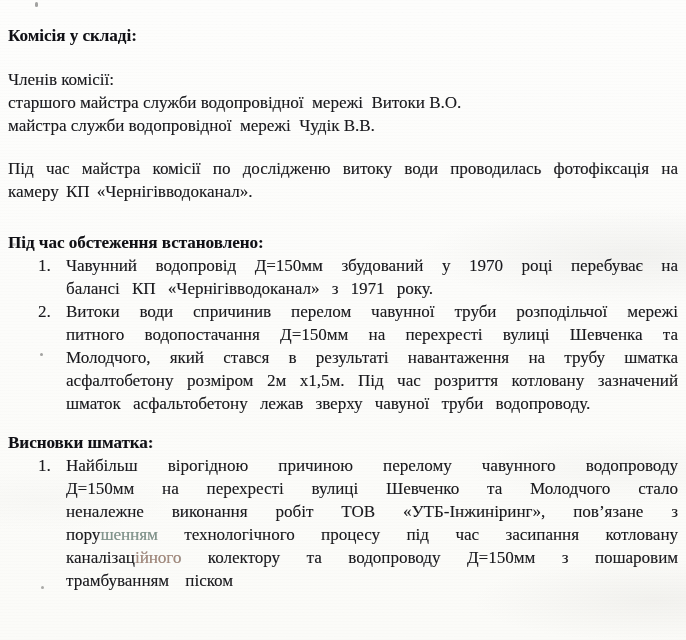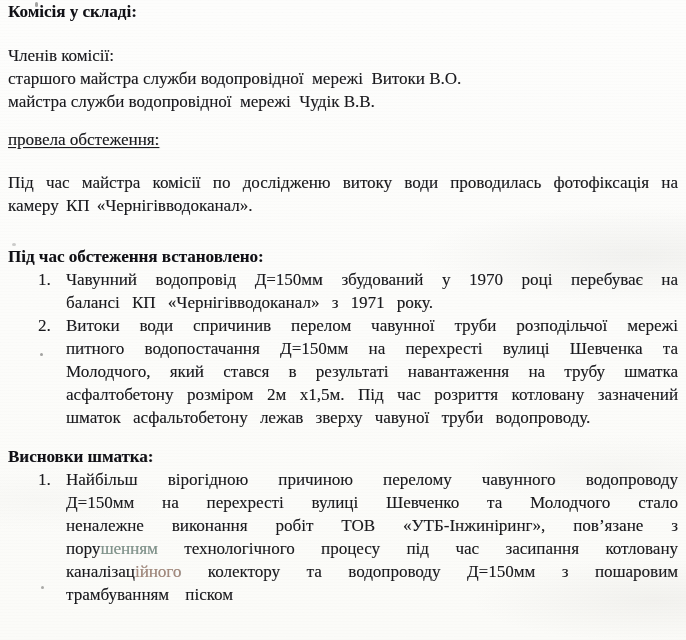--- a/index.html
+++ b/index.html
@@ -5,21 +5,21 @@
   html, body {
     margin: 0;
     padding: 0;
     background: #ffffff;
   }
   .page {
     position: relative;
     width: 686px;
     height: 640px;
     box-sizing: border-box;
-    padding: 0 8px 0 8px;
+    padding: 24px 8px 0 8px;
     overflow: hidden;
     font-family: "Liberation Serif", "DejaVu Serif", serif;
     font-size: 17px;
     line-height: 23px;
     color: #1a1a1e;
     text-shadow: 0.3px 0.3px 0.45px rgba(45,45,48,0.38);
     background:
       radial-gradient(ellipse 320px 70px at 640px 255px, rgba(185,185,180,0.16), transparent 70%),
       radial-gradient(ellipse 260px 60px at 655px 600px, rgba(185,182,176,0.14), transparent 70%),
       radial-gradient(ellipse 220px 50px at 620px 470px, rgba(195,195,190,0.10), transparent 70%),
@@ -83,21 +83,20 @@
 
   <h1 class="heading top">Комісія у складі:</h1>
 
   <div class="member-lines">
     <p>Членів комісії:</p>
     <p>старшого майстра служби водопровідної  мережі  Витоки В.О.</p>
     <p>майстра служби водопровідної  мережі  Чудік В.В.</p>
   </div>
 
   <div class="survey-block">
-    <p class="underlined">провела обстеження:</p>
   </div>
 
   <p class="just photo-note">Під час майстра комісії по дослідженю витоку води проводилась фотофіксація на камеру КП «Чернігівводоканал».</p>
 
   <h2 class="heading findings">Під час обстеження встановлено:</h2>
 
   <div class="olist">
     <div class="li">
       <span class="num">1.</span>
       <p class="li-text">Чавунний водопровід Д=150мм збудований у 1970 році перебуває на балансі КП «Чернігівводоканал» з 1971 року.</p>

